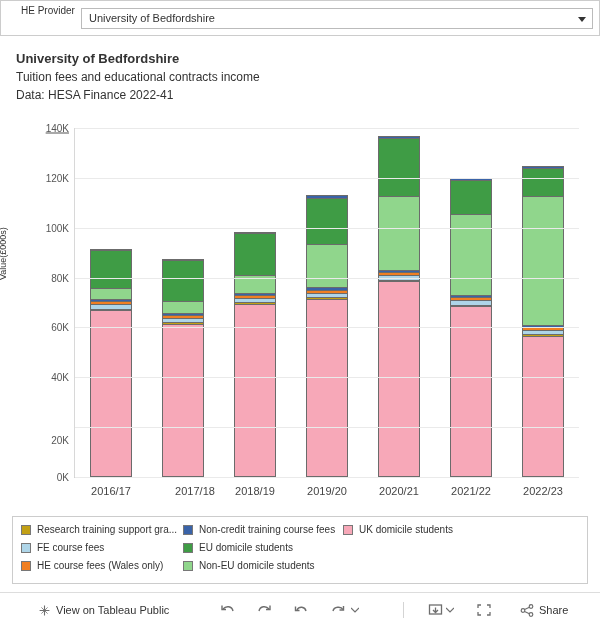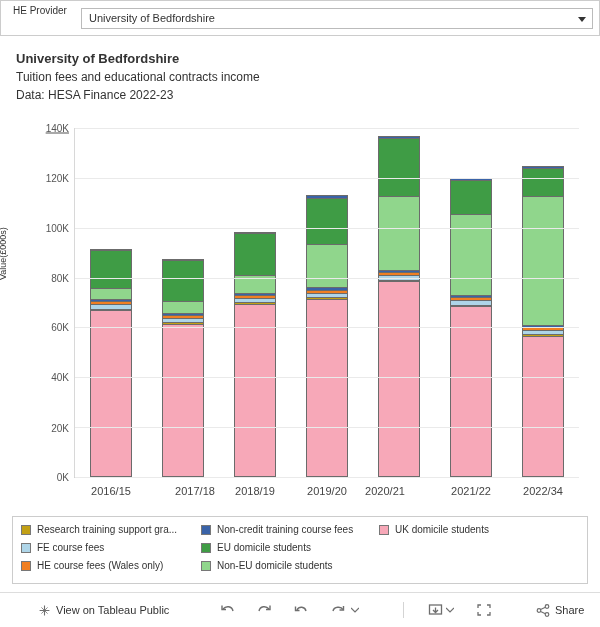--- a/index.html
+++ b/index.html
@@ -26,21 +26,21 @@
     position: absolute;
     left: 0; top: 0;
     width: 600px;
     height: 36px;
     border: 1px solid #cccccc;
     box-sizing: border-box;
     background: #ffffff;
   }
   .filter-label {
     position: absolute;
-    left: 12px; top: 4px;
+    left: 20px; top: 4px;
     font-size: 10px;
     color: #333333;
     line-height: 12px;
   }
   .filter-select {
     position: absolute;
     left: 80px; top: 7px;
     width: 512px;
     height: 21px;
     border: 1px solid #bbbbbb;
@@ -162,21 +162,20 @@
     width: 576px;
     height: 68px;
     border: 1px solid #cccccc;
     box-sizing: border-box;
     background: #ffffff;
     padding: 6px 8px;
   }
   .legend-cols {
     display: flex;
     width: 100%;
-    justify-content: space-between;
   }
   .legend-col {
     display: flex;
     flex-direction: column;
     gap: 5px;
   }
   .legend-col.c1 { width: 162px; }
   .legend-col.c2 { width: 160px; }
   .legend-col.c3 { width: 200px; }
   .legend-item {
@@ -249,21 +248,21 @@
     <div class="filter-label">HE Provider</div>
     <div class="filter-select">
       <div class="filter-value">University of Bedfordshire</div>
       <div class="filter-caret"></div>
     </div>
   </div>
 
   <div class="titles">
     <div class="title-main">University of Bedfordshire</div>
     <div class="title-sub">Tuition fees and educational contracts income</div>
-    <div class="title-sub">Data: HESA Finance 2022-23</div>
+    <div class="title-sub">Data: HESA Finance 2022-41</div>
   </div>
 
   <div class="chart-panel">
     <div class="y-axis-title">Value(£000s)</div>
     <div class="plot" id="plot">
       <div class="bars" id="bars">
           <div class="bar-group" style="left: 15px; width: 42px; height: 100%;">
             <div class="seg" style="height: 167.021px; background: rgb(247, 168, 184);"></div>
             <div class="seg" style="height: 1.49571px; background: rgb(194, 160, 20);"></div>
             <div class="seg" style="height: 4.48714px; background: rgb(174, 213, 232);"></div>
@@ -330,40 +329,40 @@
             <div class="seg" style="height: 2.99143px; background: rgb(240, 127, 34);"></div>
             <div class="seg" style="height: 2.24357px; background: rgb(58, 99, 168);"></div>
             <div class="seg" style="height: 128.382px; background: rgb(144, 214, 140);"></div>
             <div class="seg" style="height: 28.6679px; background: rgb(63, 156, 69);"></div>
             <div class="seg" style="height: 1.49571px; background: rgb(58, 99, 168);"></div>
           </div>
         </div>
     <div class="gridline" style="top: 349px;"></div>
         <div class="ytick" style="top: 349px; margin-left: 40px;">0K</div>
         <div class="gridline" style="top: 299.143px;"></div>
-        <div class="ytick" style="top: 300px; margin-left: 8px;">20K</div>
+        <div class="ytick" style="top: 312px; margin-left: 8px;">20K</div>
         <div class="gridline" style="top: 249.286px;"></div>
         <div class="ytick" style="top: 249.286px;">40K</div>
         <div class="gridline" style="top: 199.429px;"></div>
         <div class="ytick" style="top: 199.429px;">60K</div>
         <div class="gridline" style="top: 149.571px;"></div>
         <div class="ytick" style="top: 149.571px;">80K</div>
         <div class="gridline" style="top: 99.7143px;"></div>
         <div class="ytick" style="top: 99.7143px;">100K</div>
         <div class="gridline" style="top: 49.8571px;"></div>
         <div class="ytick" style="top: 49.8571px;">120K</div>
         <div class="gridline" style="top: 0px;"></div>
         <div class="ytick" style="top: 0px; text-decoration: underline;">140K</div>
-        <div class="xtick" style="left: 36px;">2016/15</div>
+        <div class="xtick" style="left: 36px;">2016/17</div>
         <div class="xtick" style="left: 120px;">2017/18</div>
         <div class="xtick" style="left: 180px;">2018/19</div>
         <div class="xtick" style="left: 252px;">2019/20</div>
-        <div class="xtick" style="left: 310px;">2020/21</div>
+        <div class="xtick" style="left: 324px;">2020/21</div>
         <div class="xtick" style="left: 396px;">2021/22</div>
-        <div class="xtick" style="left: 468px;">2022/34</div>
+        <div class="xtick" style="left: 468px;">2022/23</div>
       </div>
   </div>
 
   <div class="legend">
     <div class="legend-cols" id="legend-cols">
         <div class="legend-col c1">
           <div class="legend-item">
             <span class="swatch" style="background: rgb(194, 160, 20);"></span>
             <span class="legend-text">Research training support gra...</span>
           </div>
@@ -454,21 +453,21 @@
       <svg width="8" height="6" viewBox="0 0 8 6">
           <path d="M0 1 L4 5 L8 1" stroke="#6e6e6e" stroke-width="1.2" fill="none"></path>
         </svg>
     </div>
     <div class="tb-btn" style="left:473px;">
       <svg width="16" height="14" viewBox="0 0 16 14">
         <path d="M2 5 L2 2 L5 2 M11 2 L14 2 L14 5 M14 9 L14 12 L11 12 M5 12 L2 12 L2 9" stroke="#6e6e6e" stroke-width="1.3" fill="none"></path>
       </svg>
     </div>
 
-    <div class="tb-item" style="left:536px;">
+    <div class="tb-item" style="left:520px;">
       <span class="tb-icon">
         <svg width="14" height="13" viewBox="0 0 14 13">
           <circle cx="3" cy="6.5" r="1.8" stroke="#6e6e6e" stroke-width="1.2" fill="none"></circle>
           <circle cx="11" cy="2.5" r="1.8" stroke="#6e6e6e" stroke-width="1.2" fill="none"></circle>
           <circle cx="11" cy="10.5" r="1.8" stroke="#6e6e6e" stroke-width="1.2" fill="none"></circle>
           <path d="M4.6 5.6 L9.4 3.3 M4.6 7.4 L9.4 9.7" stroke="#6e6e6e" stroke-width="1.1" fill="none"></path>
         </svg>
       </span>
       <span>Share</span>
     </div>

